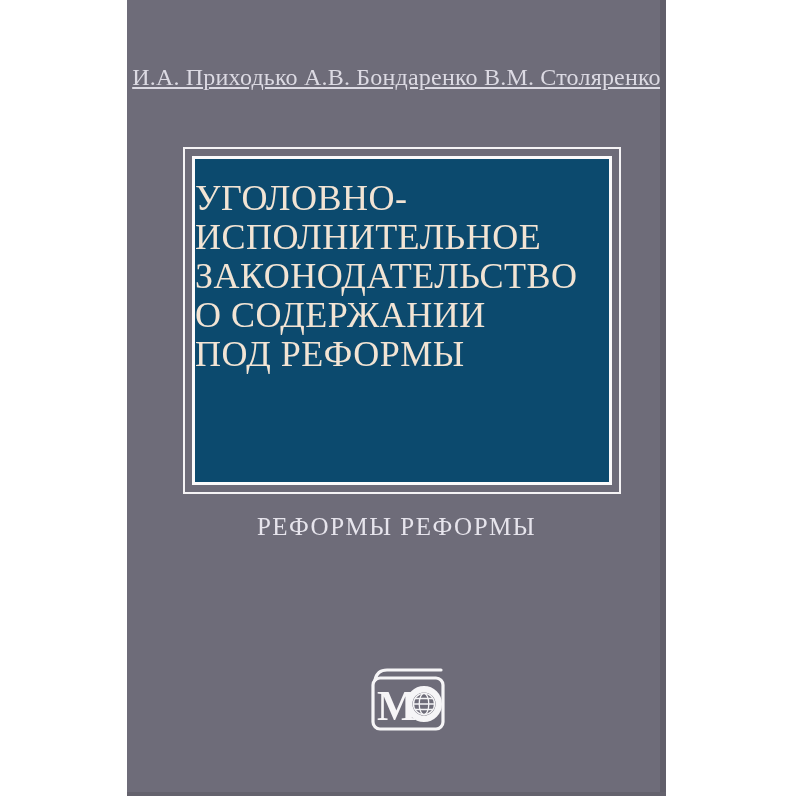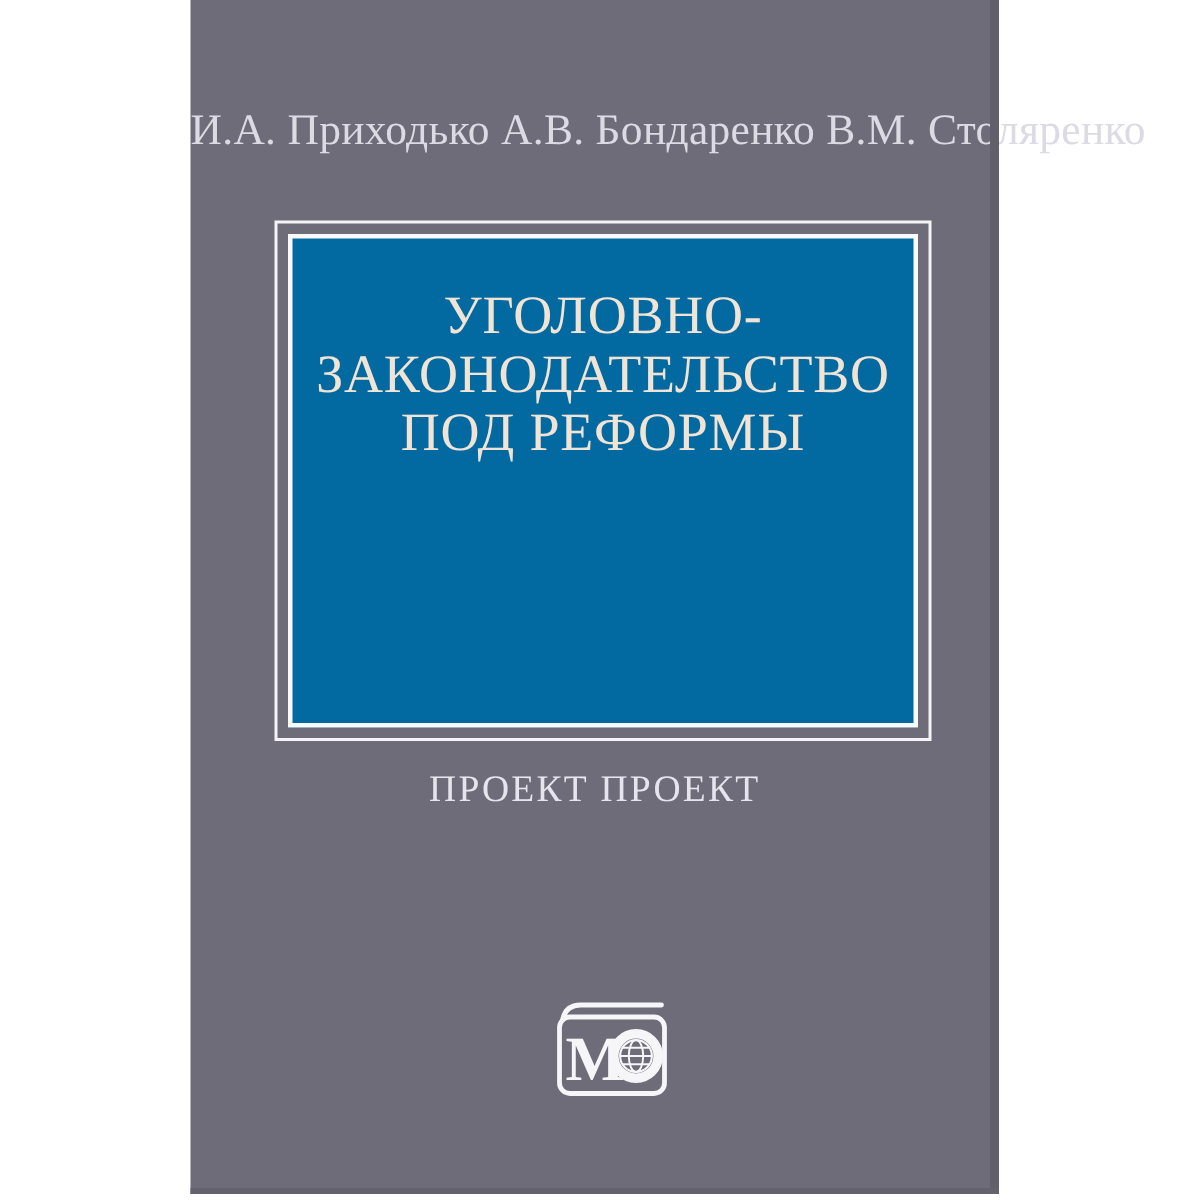--- a/index.html
+++ b/index.html
@@ -36,48 +36,49 @@
   .cover-edge-bottom {
     position: absolute;
     left: 0;
     bottom: 0;
     width: 100%;
     height: 4px;
     background: #64626d;
   }
   .authors {
     position: absolute;
-    top: 72px;
+    top: 62px;
     left: 0;
     width: 100%;
     text-align: center;
-    font-size: 29px;
+    font-size: 24px;
     line-height: 30px;
     color: #dcdae3;
     letter-spacing: 0.2px;
     white-space: nowrap;
+    text-decoration: underline;
   }
   .panel {
     position: absolute;
     left: 56px;
     top: 147px;
     width: 438px;
     height: 347px;
     box-sizing: border-box;
     border: 2px solid #f5f3f5;
     padding: 7px;
   }
   .panel-inner {
     width: 100%;
     height: 100%;
     box-sizing: border-box;
     border: 3px solid #fbfafb;
-    background: #0369a1;
-    padding-top: 32px;
-    text-align: center;
+    background: #0c4a6e;
+    padding-top: 20px;
+    text-align: left;
   }
   .title-line {
     font-size: 36px;
     line-height: 39px;
     color: #f2e4d4;
     letter-spacing: 0.5px;
     white-space: nowrap;
   }
   .subtitle {
     position: absolute;
@@ -104,26 +105,28 @@
 <body>
 
 <div class="stage">
   <div class="cover">
 
     <div class="authors">И.А. Приходько А.В. Бондаренко В.М. Столяренко</div>
 
     <div class="panel">
       <div class="panel-inner">
         <div class="title-line">УГОЛОВНО-</div>
+        <div class="title-line">ИСПОЛНИТЕЛЬНОЕ</div>
         <div class="title-line">ЗАКОНОДАТЕЛЬСТВО</div>
+        <div class="title-line">О СОДЕРЖАНИИ</div>
         <div class="title-line">ПОД РЕФОРМЫ</div>
       </div>
     </div>
 
-    <div class="subtitle">ПРОЕКТ ПРОЕКТ</div>
+    <div class="subtitle">РЕФОРМЫ РЕФОРМЫ</div>
 
     <div class="logo">
       <svg viewBox="0 0 84 72" width="84" height="72">
         <defs>
           <clipPath id="globe-clip">
             <circle cx="59" cy="43" r="10.6"></circle>
           </clipPath>
         </defs>
 
         <path d="M76 9 H22 Q12 9 10 19" fill="none" stroke="#f6f5f7" stroke-width="3.2" stroke-linecap="round"></path>

